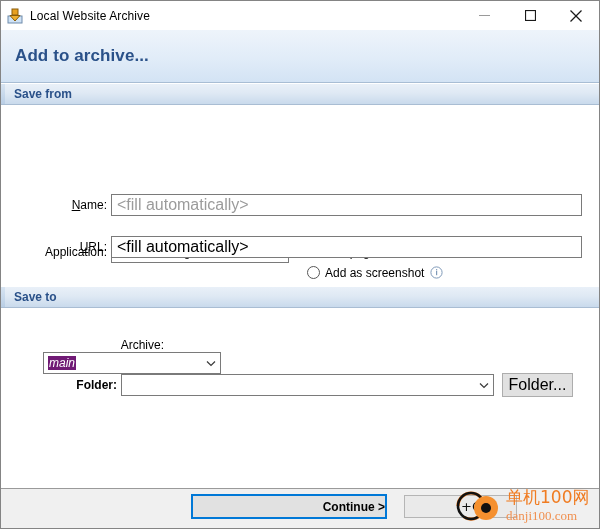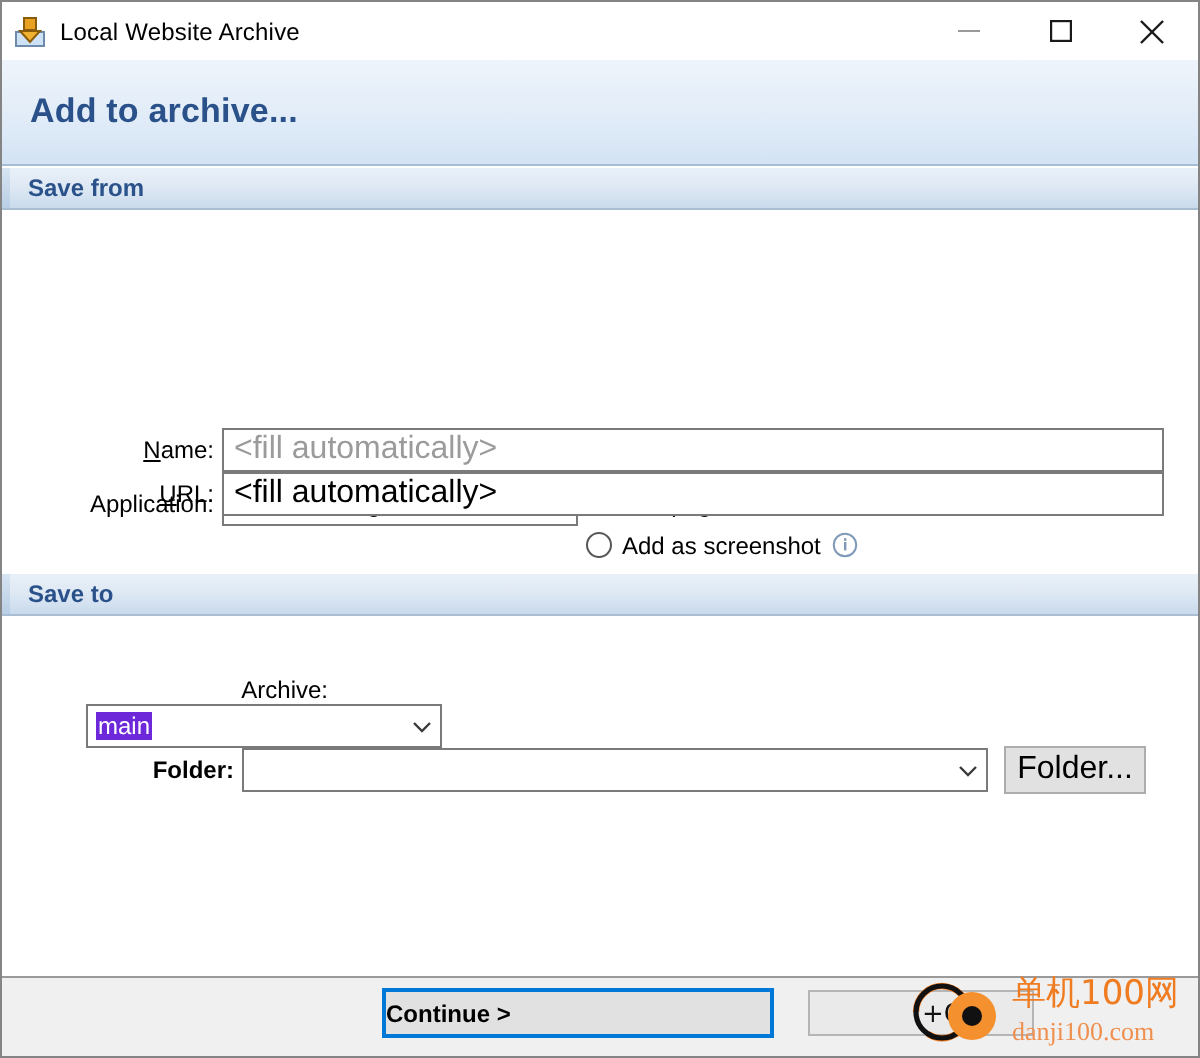--- a/index.html
+++ b/index.html
@@ -167,37 +167,38 @@
     padding-left: 5px;
     flex: 1 1 auto;
     white-space: nowrap;
     overflow: hidden;
   }
   .combo .combo-value.selected-text {
     padding-left: 0;
     margin-left: 4px;
   }
   .combo .combo-value.selected-text span.sel {
-    background: #6d28d9;
+    background: #701a75;
     color: #ffffff;
     padding: 1px 1px 1px 1px;
+    font-style: italic;
   }
   .combo-arrow {
     width: 18px;
     display: flex;
     align-items: center;
     justify-content: center;
     flex: none;
   }
   .combo-arrow svg { display: block; }
 
   
   #radio-group {
     position: absolute;
-    left: 292px;
+    left: 306px;
     top: 136px;
   }
   .radio-row {
     display: flex;
     align-items: center;
     height: 21px;
   }
   .radio-mark {
     width: 13px; height: 13px;
     border-radius: 50%;
@@ -257,21 +258,21 @@
     position: absolute;
     left: 191px;
     top: 494px;
     width: 196px;
     height: 25px;
     box-sizing: border-box;
     border: 2px solid #0078d7;
     background: #e1e1e1;
     display: flex;
     align-items: center;
-    justify-content: flex-start;
+    justify-content: flex-end;
     font-size: 12px;
     font-weight: bold;
     color: #000000;
   }
   #btn-cancel {
     position: absolute;
     left: 404px;
     top: 495px;
     width: 113px;
     height: 23px;
@@ -388,21 +389,21 @@
           </svg>
         </span>
       </div>
 
       <div class="radio-row">
         <span class="radio-mark"></span>
         <span class="radio-label">Add from Clipboard</span>
       </div>
     </div>
 
-    <div class="row" style="left:38px; top:109px; width:545px;">
+    <div class="row" style="left:38px; top:89px; width:545px;">
       <span class="field-label" style="width:68px;"><span class="accel">N</span><span>ame:</span></span>
       <div class="textbox placeholder" style="width:471px; margin-left:4px;">
         <span>&lt;fill automatically&gt;</span>
       </div>
     </div>
 
     <div class="row" style="left:38px; top:131px; width:545px;">
       <span class="field-label" style="width:68px;"><span class="accel">U</span><span>RL:</span></span>
       <div class="textbox" style="width:471px; margin-left:4px;">
         <span>&lt;fill automatically&gt;</span>

